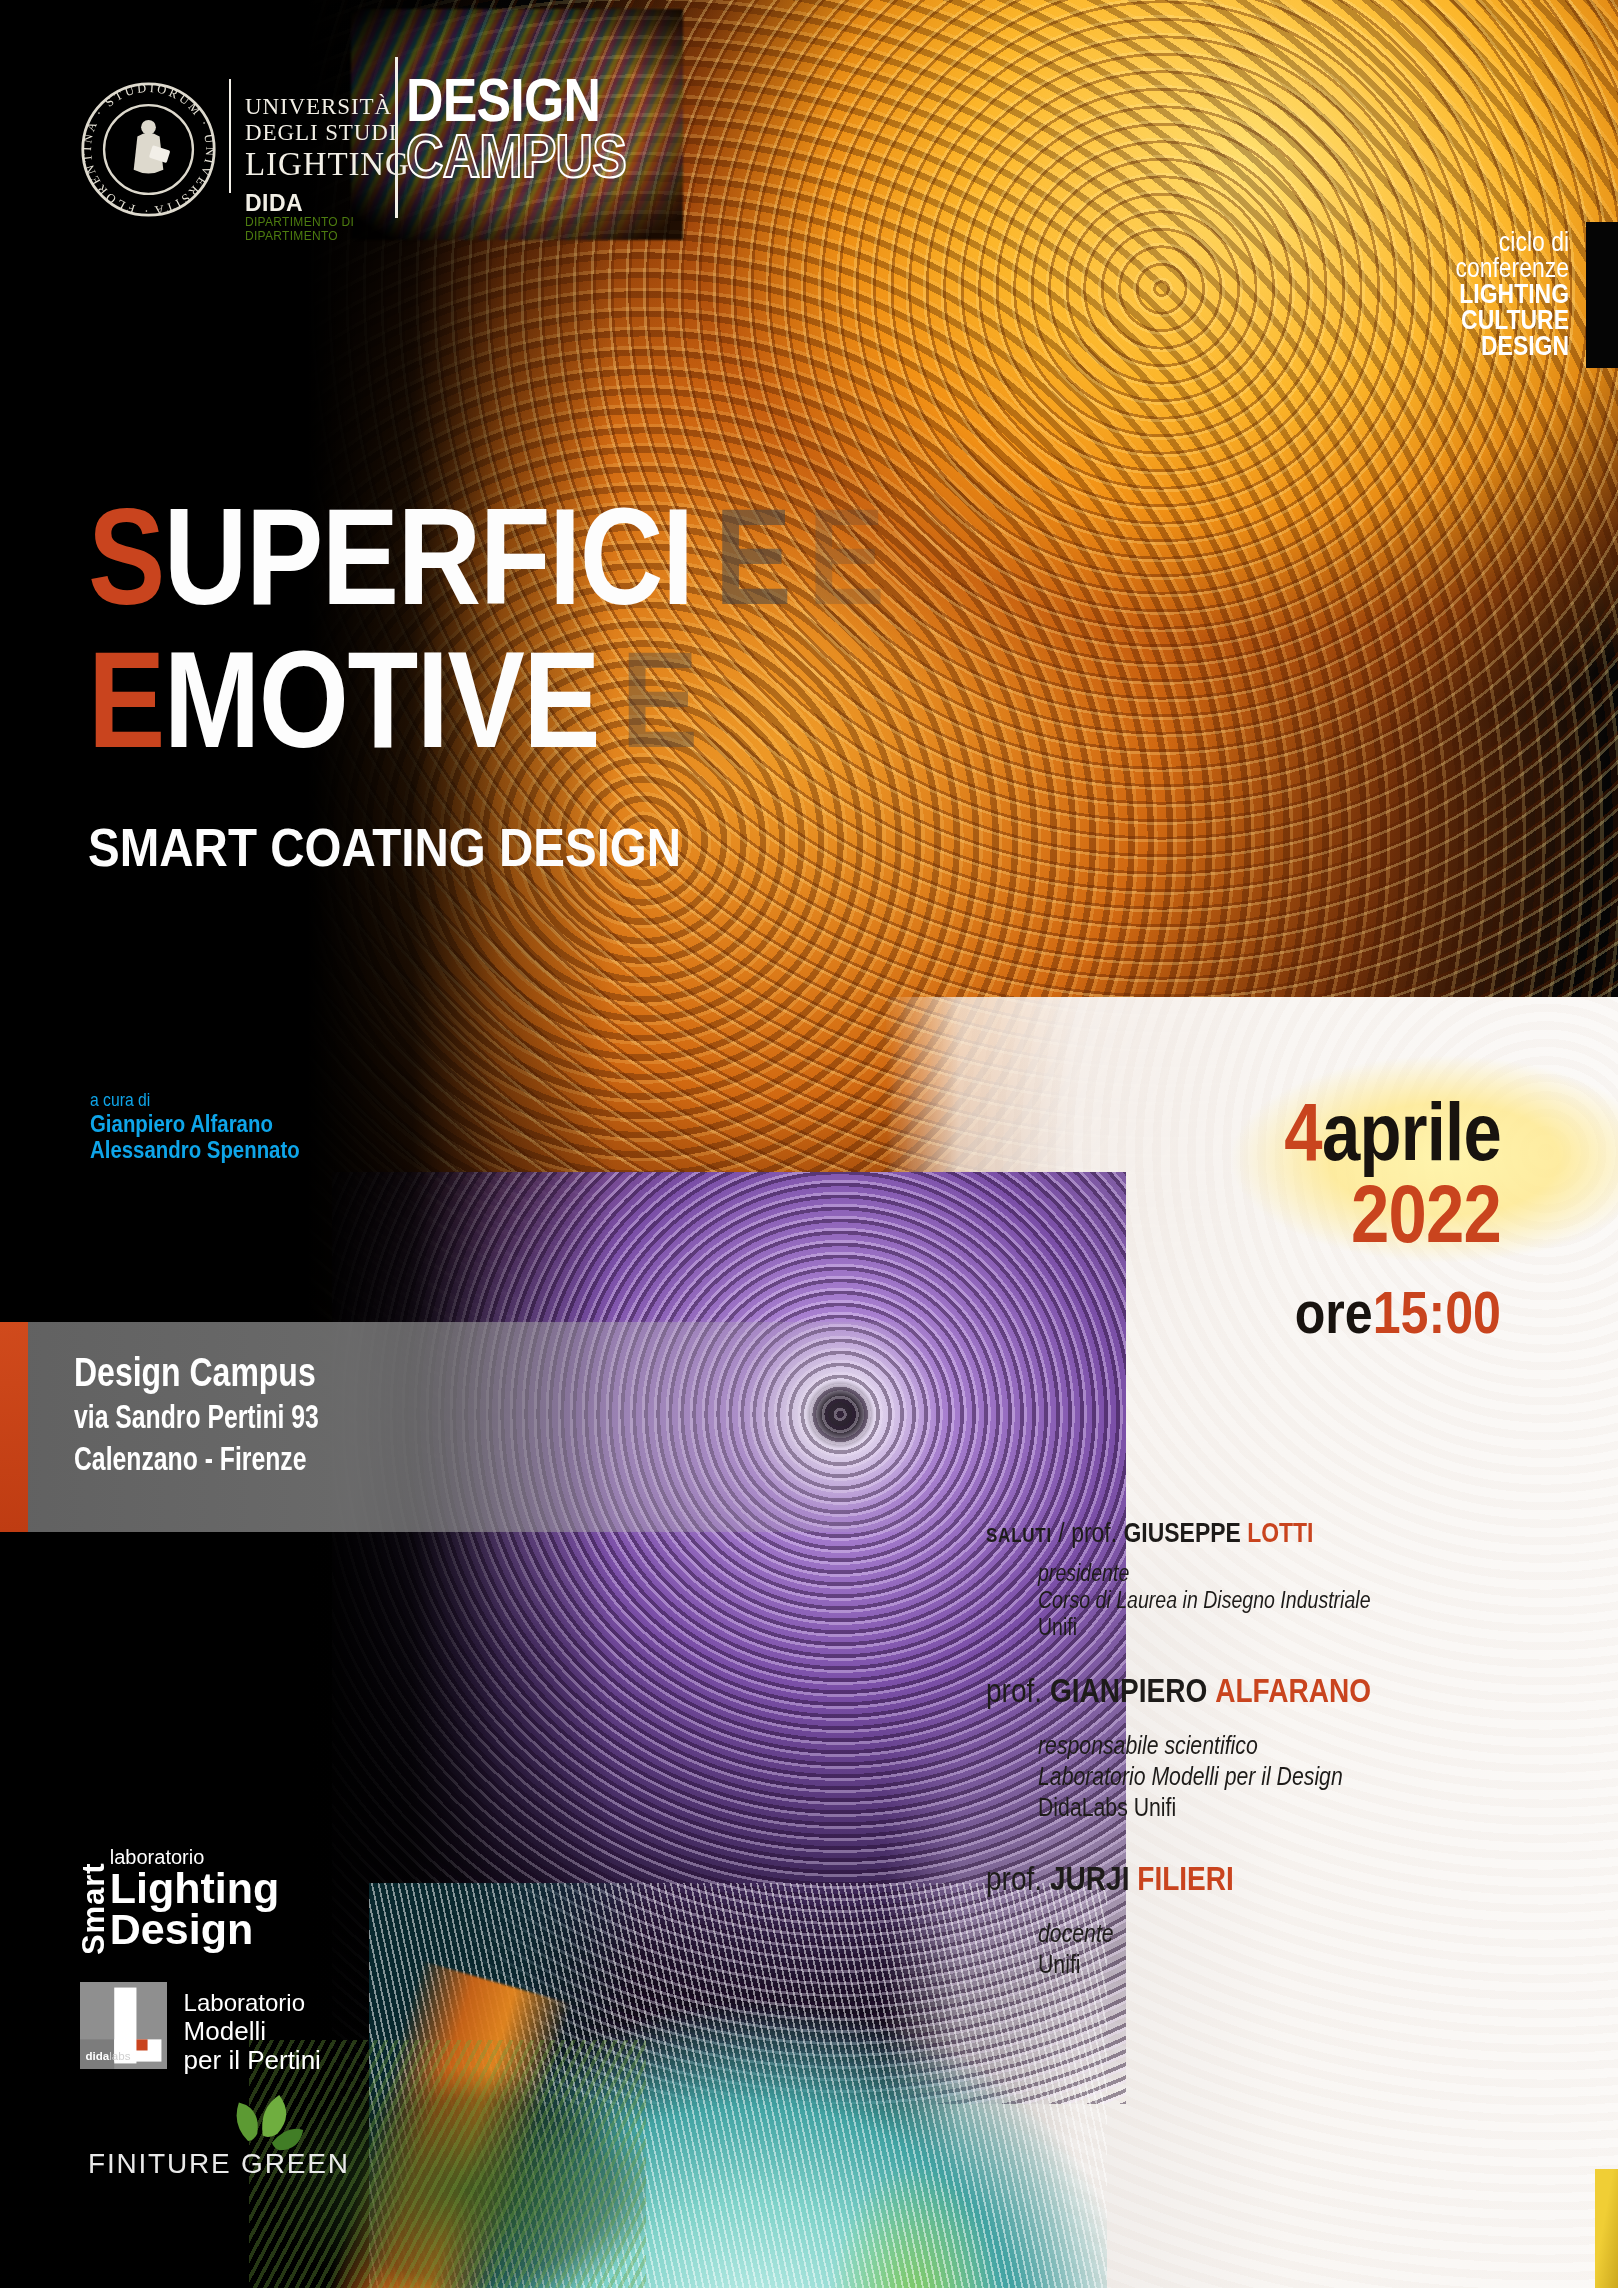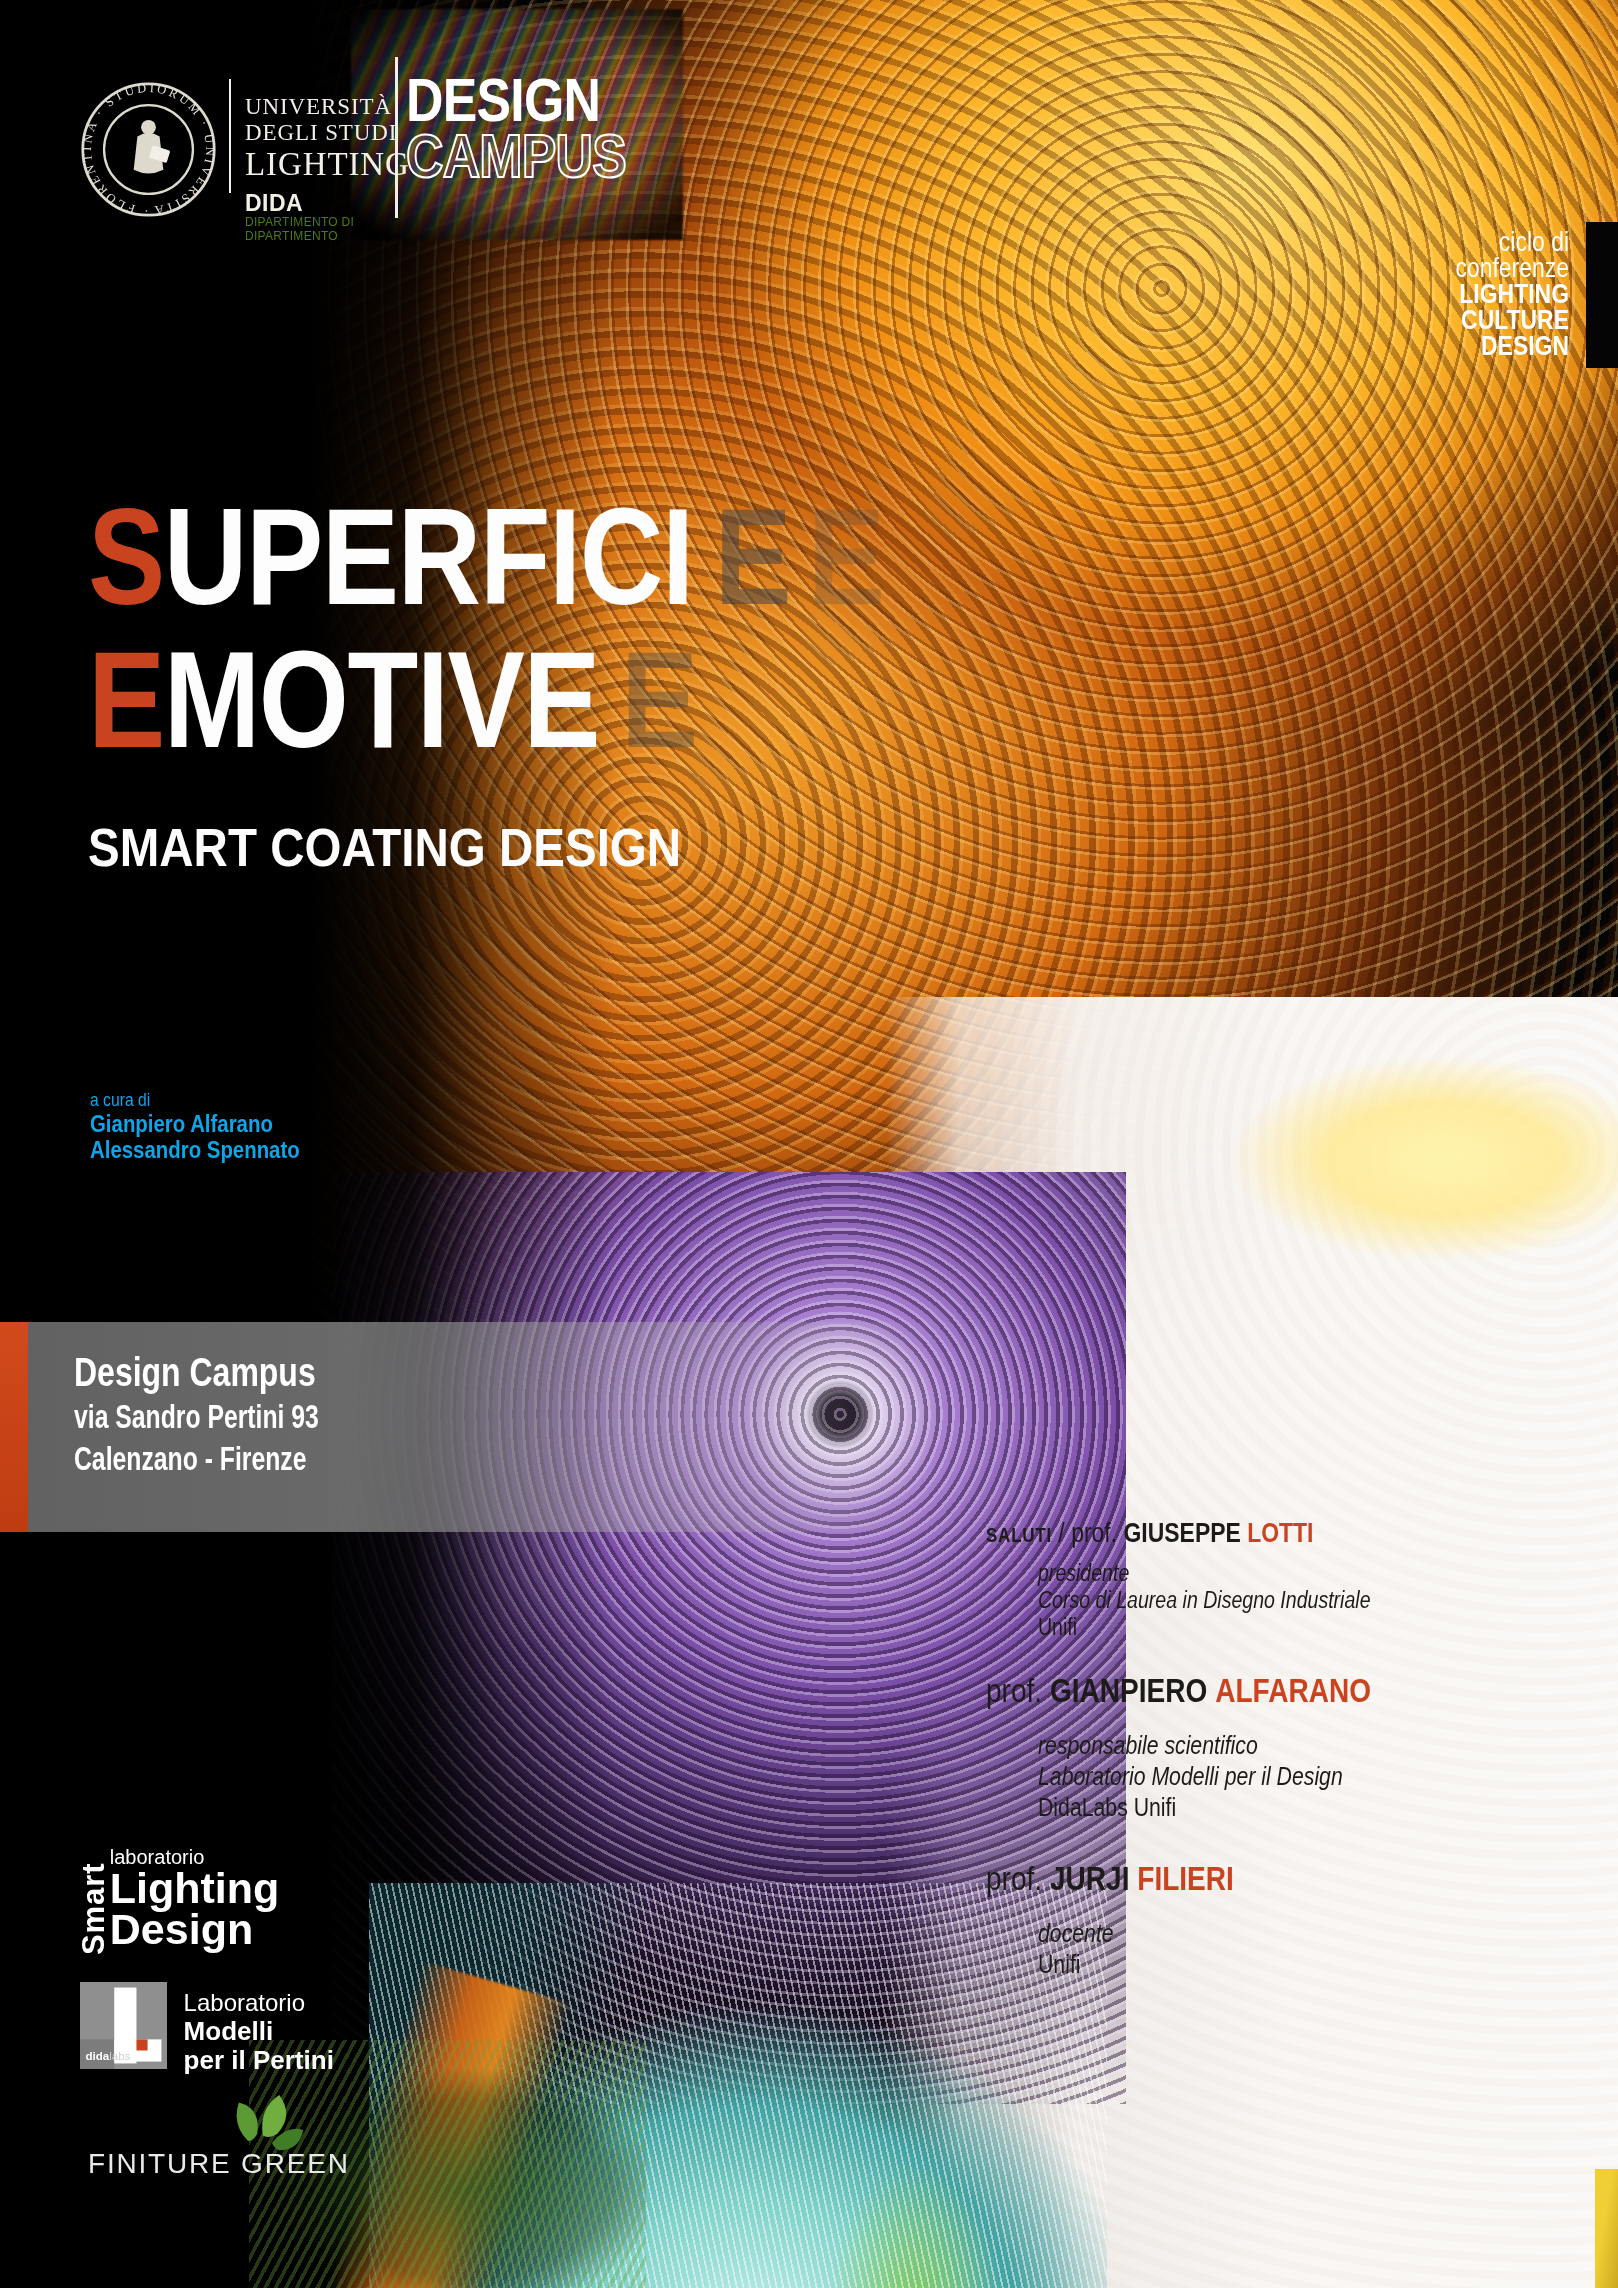--- a/index.html
+++ b/index.html
@@ -114,21 +114,21 @@
 
   
   .smart-logo{left:80px;top:1846px;display:flex;color:#fff;}
   .smart-vertical{font-size:31px;font-weight:bold;writing-mode:vertical-rl;transform:rotate(180deg);line-height:28px;height:109px;letter-spacing:0.9px;}
   .smart-col{margin-left:1.8px;}
   .smart-lab{font-size:20px;line-height:22px;}
   .smart-big{font-size:43px;line-height:41px;font-weight:bold;letter-spacing:0;}
   .didalabs{left:80px;top:1982px;display:flex;align-items:flex-start;}
   .dl-text{margin-left:16.6px;color:#fff;margin-top:5.5px;}
   .dl-l1{font-size:24px;line-height:29px;}
-  .dl-l2,.dl-l3{font-size:26px;line-height:29px;font-weight:bold;}
+  .dl-l2,.dl-l3{font-size:26px;line-height:29px;font-weight:normal;}
   .finiture{left:88px;top:2093px;width:240px;}
   .fin-leaves{position:absolute;left:138px;top:0px;}
   .fin-label{position:absolute;left:0;top:55px;font-size:28px;letter-spacing:1.8px;color:#e9e9e9;white-space:nowrap;font-weight:normal;}
 </style>
 </head>
 <body>
 
 <div class="poster">
 
   <div class="bg bg-base"></div>
@@ -202,20 +202,31 @@
   </div>
 
   <div class="abs curators">
     <div class="cond-block">
       <div class="cur-label">a cura di</div>
       <div class="cur-name">Gianpiero Alfarano</div>
       <div class="cur-name">Alessandro Spennato</div>
     </div>
   </div>
 
+  <div class="abs datetime">
+    <div class="cond-r">
+      <div class="dt-line1">
+        <span class="dt-red">4</span><span>aprile</span>
+      </div>
+      <div class="dt-line2 dt-red">2022</div>
+      <div class="dt-time">
+        <span>ore</span><span class="dt-red">15:00</span>
+      </div>
+    </div>
+  </div>
 
   <div class="abs venue-redbar"></div>
   <div class="abs venue-bar">
     <div class="venue-name"><span class="cond" style="transform:scaleX(.78)">Design Campus</span></div>
     <div class="venue-line"><span class="cond" style="transform:scaleX(.75)">via Sandro Pertini 93</span></div>
     <div class="venue-line"><span class="cond" style="transform:scaleX(.75)">Calenzano - Firenze</span></div>
   </div>
 
   <div class="abs speaker" style="top:1518px">
     <div class="sp-name cond-block">

